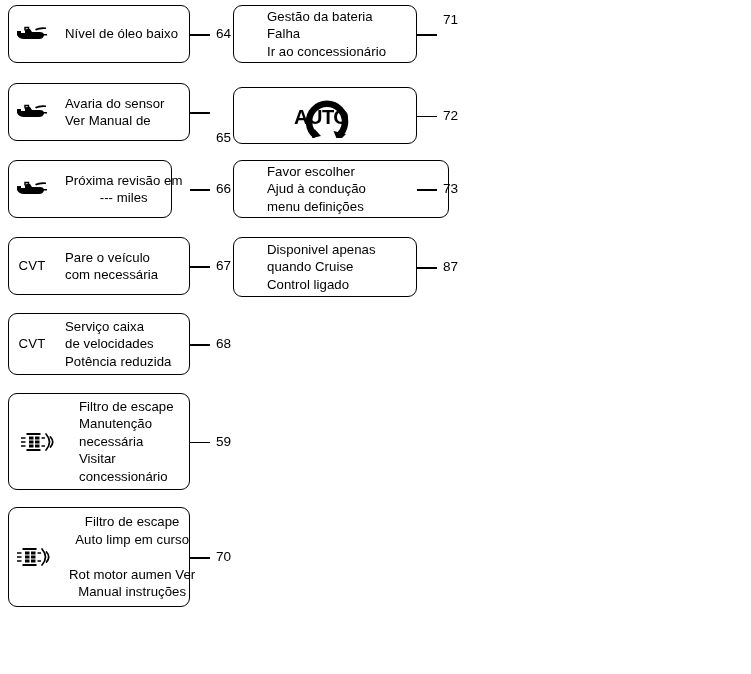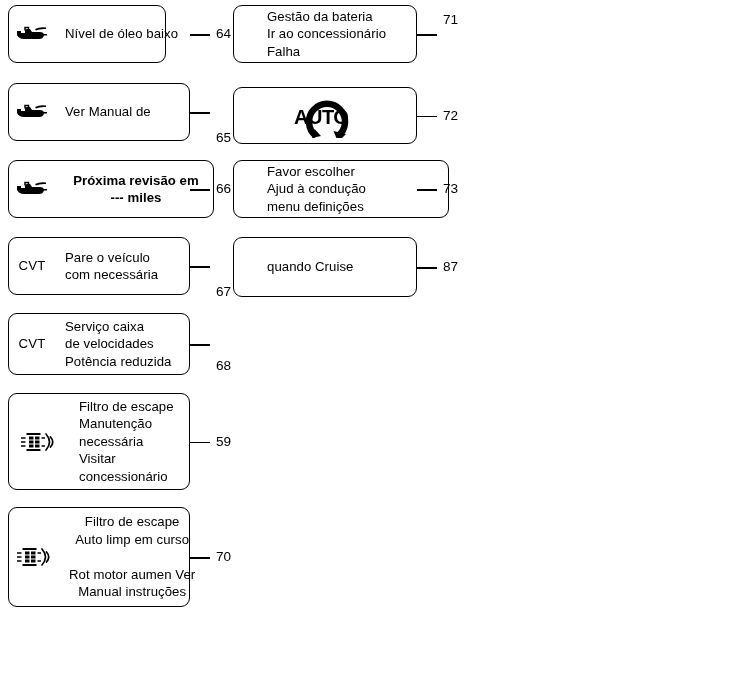--- a/index.html
+++ b/index.html
@@ -97,21 +97,21 @@
     align-items: center;
     justify-content: center;
   }
   .auto-icon { width: 78px; height: 44px; display: block; }
 </style>
 </head>
 <body>
 
 <div id="stage">
     <div class="row" style="left: 0px; top: 0px;">
-      <div class="box" style="left: 8px; top: 5px; width: 158px; height: 58px;">
+      <div class="box" style="left: 8px; top: 5px; width: 182px; height: 58px;">
         <div class="icon-cell" style="width: 46px;">
           <svg class="oil-icon" viewBox="0 0 68 40" xmlns="http://www.w3.org/2000/svg" aria-hidden="true">
             <path d="M4 22 L4 14 L12 14 L12 18 L20 18 L20 13 Q20 10 24 10 L30 10 L34 16 L50 16 Q56 16 58 20 L64 20 L64 23 L58 23 Q56 30 48 30 L18 30 Q8 30 4 22 Z" fill="#000"></path>
             <path d="M40 10 Q50 5 62 7 L62 10 Q50 9 42 13 Z" fill="#000"></path>
             <path d="M20 13 L20 7 L27 7 L27 11" fill="none" stroke="#000" stroke-width="3"></path>
           </svg>
         </div>
         <div class="text-cell text-left" style="padding-left: 10px; padding-right: 6px;">
           <div class="tline">Nível de óleo baixo</div>
         </div>
@@ -122,28 +122,29 @@
     <div class="row" style="left: 0px; top: 0px;">
       <div class="box" style="left: 8px; top: 83px; width: 182px; height: 58px;">
         <div class="icon-cell" style="width: 46px;">
           <svg class="oil-icon" viewBox="0 0 68 40" xmlns="http://www.w3.org/2000/svg" aria-hidden="true">
             <path d="M4 22 L4 14 L12 14 L12 18 L20 18 L20 13 Q20 10 24 10 L30 10 L34 16 L50 16 Q56 16 58 20 L64 20 L64 23 L58 23 Q56 30 48 30 L18 30 Q8 30 4 22 Z" fill="#000"></path>
             <path d="M40 10 Q50 5 62 7 L62 10 Q50 9 42 13 Z" fill="#000"></path>
             <path d="M20 13 L20 7 L27 7 L27 11" fill="none" stroke="#000" stroke-width="3"></path>
           </svg>
         </div>
         <div class="text-cell text-left" style="padding-left: 10px; padding-right: 6px;">
+          <div class="tline">Avaria do sensor</div>
           <div class="tline">Ver Manual de</div>
         </div>
       </div>
       <div class="leader" style="left: 190px; top: 112px; width: 20px;"></div>
       <div class="num" style="left: 216px; top: 105px; margin-top: 26px;">65</div>
     </div>
     <div class="row" style="left: 0px; top: 0px;">
-      <div class="box" style="left: 8px; top: 160px; width: 206px; height: 58px; font-weight: bold;">
+      <div class="box" style="left: 8px; top: 160px; width: 164px; height: 58px;">
         <div class="icon-cell" style="width: 46px;">
           <svg class="oil-icon" viewBox="0 0 68 40" xmlns="http://www.w3.org/2000/svg" aria-hidden="true">
             <path d="M4 22 L4 14 L12 14 L12 18 L20 18 L20 13 Q20 10 24 10 L30 10 L34 16 L50 16 Q56 16 58 20 L64 20 L64 23 L58 23 Q56 30 48 30 L18 30 Q8 30 4 22 Z" fill="#000"></path>
             <path d="M40 10 Q50 5 62 7 L62 10 Q50 9 42 13 Z" fill="#000"></path>
             <path d="M20 13 L20 7 L27 7 L27 11" fill="none" stroke="#000" stroke-width="3"></path>
           </svg>
         </div>
         <div class="text-cell text-center" style="padding-left: 10px; padding-right: 6px;">
           <div class="tline">Próxima revisão em</div>
           <div class="tline">--- miles</div>
@@ -156,35 +157,35 @@
       <div class="box" style="left: 8px; top: 237px; width: 182px; height: 58px;">
         <div class="icon-cell" style="width: 46px;">
           <span class="cvt-label">CVT</span>
         </div>
         <div class="text-cell text-left" style="padding-left: 10px; padding-right: 6px;">
           <div class="tline">Pare o veículo</div>
           <div class="tline">com necessária</div>
         </div>
       </div>
       <div class="leader" style="left: 190px; top: 266px; width: 20px;"></div>
-      <div class="num" style="left: 216px; top: 259px; margin-top: 26px;">67</div>
+      <div class="num" style="left: 216px; top: 259px;">67</div>
     </div>
     <div class="row" style="left: 0px; top: 0px;">
       <div class="box" style="left: 8px; top: 313px; width: 182px; height: 62px;">
         <div class="icon-cell" style="width: 46px;">
           <span class="cvt-label">CVT</span>
         </div>
         <div class="text-cell text-left" style="padding-left: 10px; padding-right: 6px;">
           <div class="tline">Serviço caixa</div>
           <div class="tline">de velocidades</div>
           <div class="tline">Potência reduzida</div>
         </div>
       </div>
       <div class="leader" style="left: 190px; top: 344px; width: 20px;"></div>
-      <div class="num" style="left: 216px; top: 337px; margin-top: 22px;">68</div>
+      <div class="num" style="left: 216px; top: 337px;">68</div>
     </div>
     <div class="row" style="left: 0px; top: 0px;">
       <div class="box" style="left: 8px; top: 393px; width: 182px; height: 97px;">
         <div class="icon-cell" style="width: 60px;">
           <svg class="exh-icon" viewBox="0 0 76 60" xmlns="http://www.w3.org/2000/svg" aria-hidden="true">
             <g stroke="#000" stroke-width="3" stroke-linecap="butt">
               <line x1="2" y1="22" x2="11" y2="22"></line>
               <line x1="2" y1="30" x2="11" y2="30"></line>
               <line x1="2" y1="38" x2="11" y2="38"></line>
             </g>
@@ -252,22 +253,22 @@
           <div class="tline">Manual instruções</div>
         </div>
       </div>
       <div class="leader" style="left: 190px; top: 557px; width: 20px;"></div>
       <div class="num" style="left: 216px; top: 550px;">70</div>
     </div>
     <div class="row" style="left: 0px; top: 0px;">
       <div class="box" style="left: 233px; top: 5px; width: 184px; height: 58px;">
         <div class="text-cell text-left" style="padding-left: 33px; padding-right: 6px;">
           <div class="tline">Gestão da bateria</div>
+          <div class="tline">Falha</div>
           <div class="tline">Ir ao concessionário</div>
-          <div class="tline">Falha</div>
         </div>
       </div>
       <div class="leader" style="left: 417px; top: 34px; width: 20px;"></div>
       <div class="num" style="left: 443px; top: 13px;">71</div>
     </div>
     <div class="row" style="left: 0px; top: 0px;">
       <div class="box" style="left: 233px; top: 87px; width: 184px; height: 57px;">
         <div class="auto-icon-wrap">
           <svg class="auto-icon" viewBox="0 0 156 88" xmlns="http://www.w3.org/2000/svg" aria-hidden="true">
             <path d="M60 84 A36 36 0 1 1 104 84" fill="none" stroke="#000" stroke-width="13" stroke-linecap="butt"></path>
@@ -287,19 +288,21 @@
           <div class="tline">Ajud à condução</div>
           <div class="tline">menu definições</div>
         </div>
       </div>
       <div class="leader" style="left: 417px; top: 189px; width: 20px;"></div>
       <div class="num" style="left: 443px; top: 182px;">73</div>
     </div>
     <div class="row" style="left: 0px; top: 0px;">
       <div class="box" style="left: 233px; top: 237px; width: 184px; height: 60px;">
         <div class="text-cell text-left" style="padding-left: 33px; padding-right: 6px;">
+          <div class="tline">Disponivel apenas</div>
           <div class="tline">quando Cruise</div>
+          <div class="tline">Control ligado</div>
         </div>
       </div>
       <div class="leader" style="left: 417px; top: 267px; width: 20px;"></div>
       <div class="num" style="left: 443px; top: 260px;">87</div>
     </div>
   </div>
 
 </body></html>

